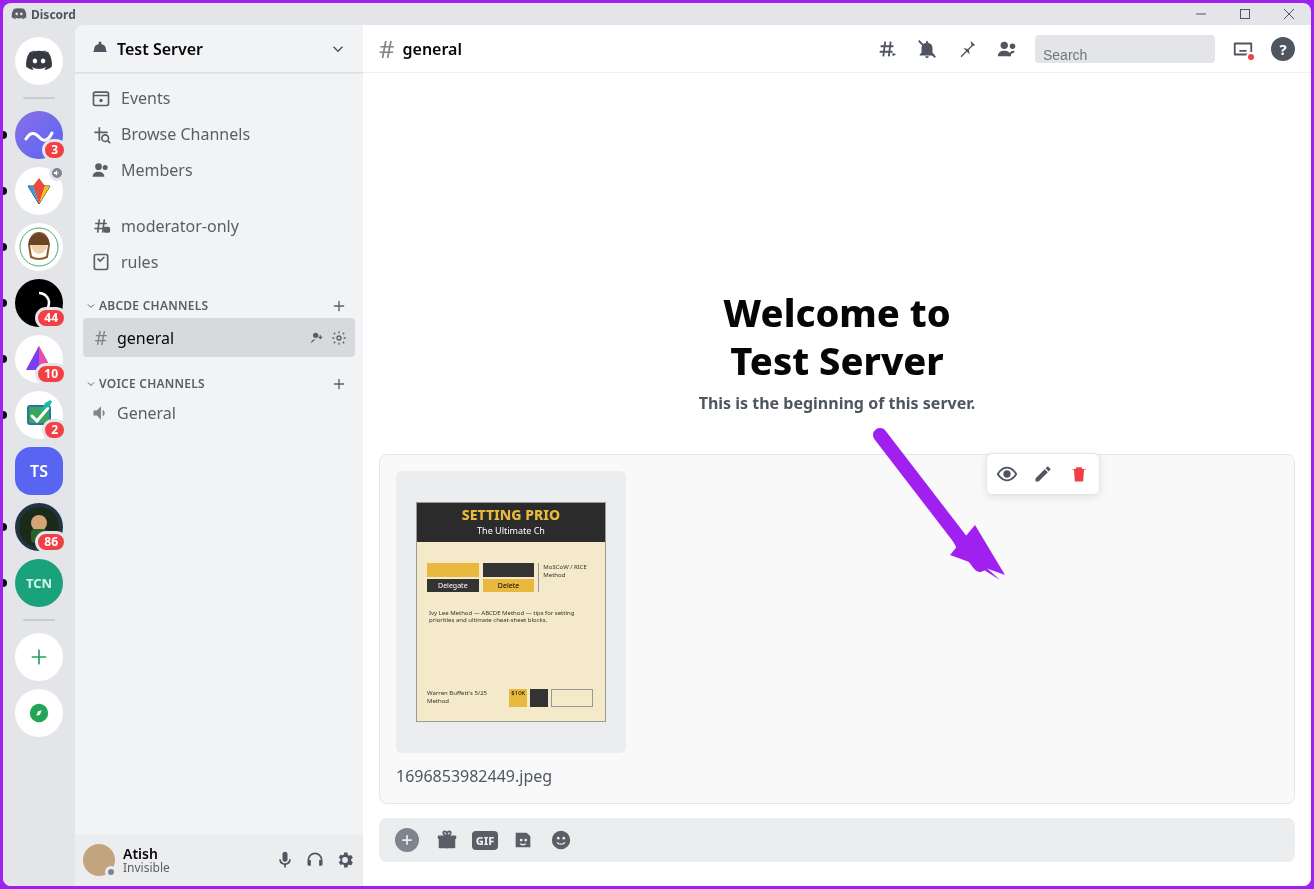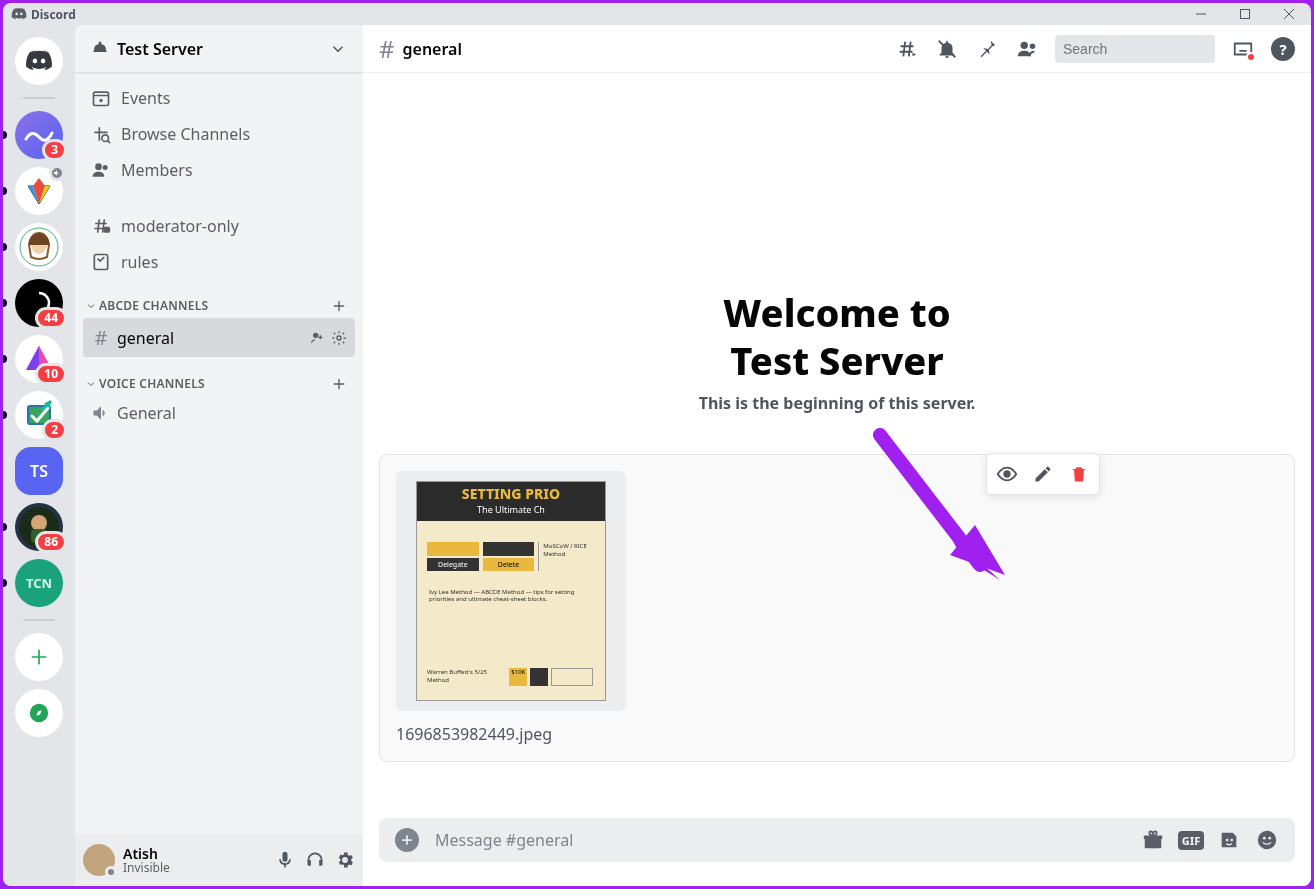--- a/index.html
+++ b/index.html
@@ -41,29 +41,29 @@
 .user-panel .sub { font-size:12px; color:#5c5e66;}
 .user-panel .icons { display:flex; gap:10px; color:#4f5660;}
 .user-panel .icons .i { cursor:pointer; width:20px; height:20px; display:flex; align-items:center; justify-content:center;}
 
 .content { flex:1; background:#fff; display:flex; flex-direction:column; border-top-left-radius:0;}
 .chat-header { height:48px; border-bottom:1px solid rgba(0,0,0,0.06); display:flex; align-items:center; padding:0 16px; gap:8px;}
 .chat-header .hash { font-size:24px; color:#80848e;}
 .chat-header .title { font-weight:600; font-size:16px; color:#060607;}
 .chat-header .toolbar { margin-left:auto; display:flex; align-items:center; gap:16px; color:#4f5660;}
 .chat-header .toolbar .i { width:24px; height:24px; display:flex; align-items:center; justify-content:center; cursor:pointer;}
-.search { background:#e3e5e8; border-radius:4px; height:28px; width:160px; display:flex; align-items:center; padding:0 8px; color:#80848e; font-size:14px;}
+.search { background:#e3e5e8; border-radius:4px; height:28px; width:180px; display:flex; align-items:flex-end; padding:0 8px; color:#80848e; font-size:14px;}
 .search input { border:none; background:transparent; outline:none; flex:1; font-size:14px; color:#060607;}
 .help { width:24px; height:24px; border-radius:50%; background:#4f5660; color:#fff; display:flex; align-items:center; justify-content:center; font-weight:700; cursor:pointer; font-size:15px;}
 .chat-body { flex:1; overflow:auto; padding:16px; position:relative;}
 .welcome { text-align:center; margin-top:200px;}
 .welcome h1 { font-size:38px; font-weight:800; color:#060607; line-height:1.25;}
 .welcome p { margin-top:8px; font-size:16px; color:#4f5660;font-weight:bold;}
 .attachment-card { margin-top:40px; background:#f9f9fa; border:1px solid #e3e5e8; border-radius:8px; padding:16px; position:relative;}
-.attachment-thumb { width:230px; height:240px; background:#ebedef; border-radius:6px; padding:10px; display:flex; align-items:center; justify-content:center;}
+.attachment-thumb { width:230px; height:282px; background:#ebedef; border-radius:6px; padding:10px; display:flex; align-items:center; justify-content:center;}
 .attachment-thumb .img { width:190px; height:220px; background:linear-gradient(#2b2b2b 0 18%, #f4e9c8 18% 100%); border:1px solid #999; position:relative; overflow:hidden;}
 .attachment-thumb .img .hdr { color:#e8b93c; font-weight:800; font-size:14px; text-align:center; padding-top:2px;}
 .attachment-thumb .img .sub { color:#fff; font-size:9px; text-align:center;}
 .attachment-name { margin-top:12px; font-size:16px; color:#4f5660;}
 .attach-toolbar { position:absolute; top:-2px; left:606px; background:#fff; border:1px solid #e3e5e8; border-radius:6px; box-shadow:0 2px 8px rgba(0,0,0,0.1); display:flex; padding:4px; gap:4px;}
 .attach-toolbar .b { width:32px; height:32px; display:flex; align-items:center; justify-content:center; border-radius:4px; cursor:pointer; color:#4f5660;}
 .attach-toolbar .b.red { color:#f23f43;}
 .arrow-annotation { position:absolute; top:-30px; left:490px; pointer-events:none;}
 .composer { padding:0 16px 24px 16px;}
 .composer-inner { background:#ebedef; border-radius:8px; height:44px; display:flex; align-items:center; padding:0 16px; gap:16px; color:#5c5e66;}
@@ -468,21 +468,20 @@
         </div>
       </div>
 
       <div class="composer">
         <div class="composer-inner">
           <span class="plus">
               <svg width="14" height="14" viewBox="0 0 24 24">
                 <path d="M12 5v14M5 12h14" stroke="#ebedef" stroke-width="3" stroke-linecap="round"></path>
               </svg>
             </span>
-          <span class="ph">Message #general</span>
           <span class="actions">
             <span class="i">
                 <svg width="22" height="22" viewBox="0 0 24 24" fill="#5c5e66">
                   <rect x="3" y="10" width="18" height="11" rx="1"></rect>
                   <rect x="2" y="7" width="20" height="4" rx="1"></rect>
                   <path d="M12 7v14M12 7c-2 0-4-1-4-3s3-2 4 1c1-3 4-3 4-1s-2 3-4 3z" fill="none" stroke="#5c5e66" stroke-width="2"></path>
                 </svg>
               </span>
             <span class="i">
                 <span class="gif-badge">GIF</span>

